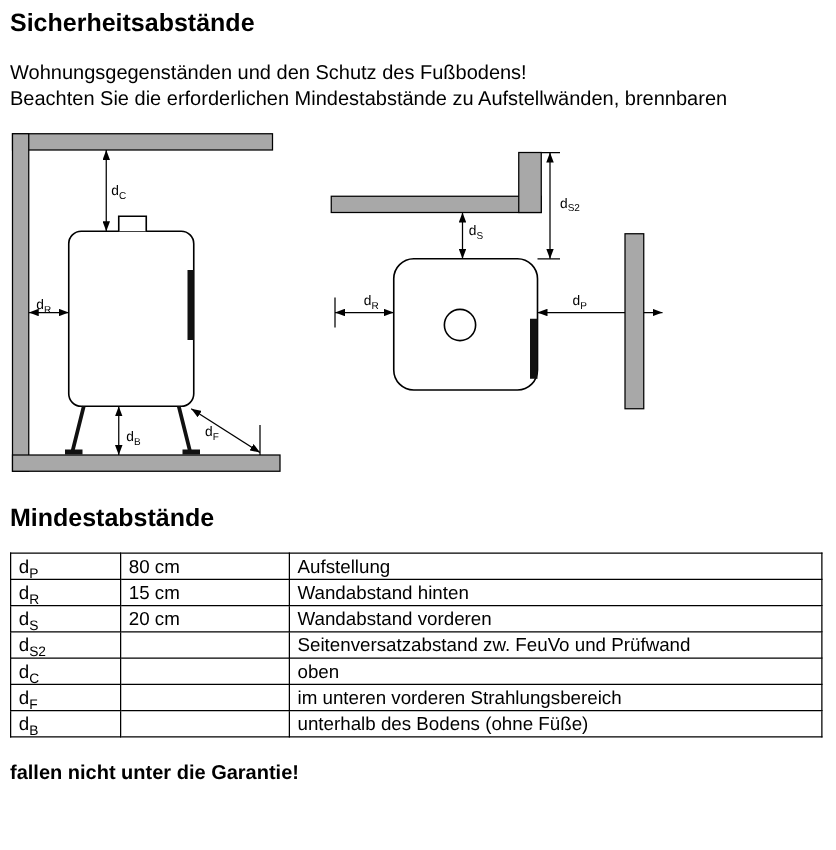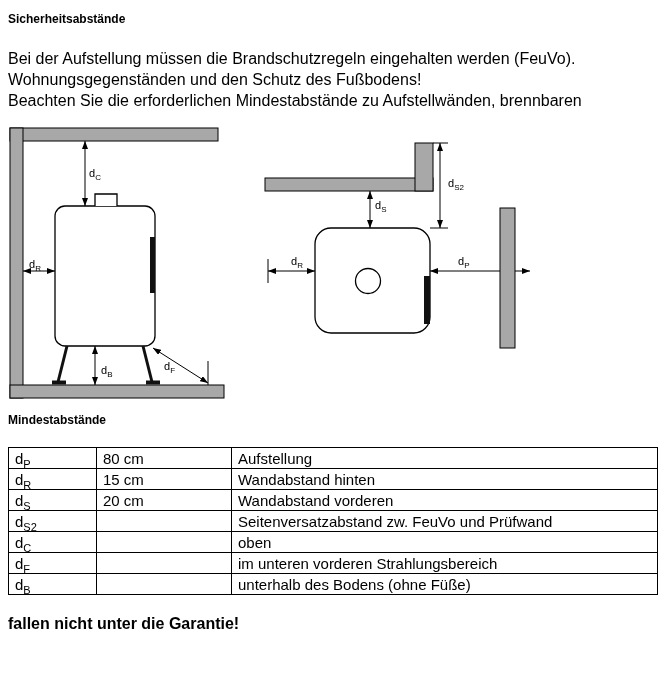--- a/index.html
+++ b/index.html
@@ -1,54 +1,53 @@
 <!DOCTYPE html>
 <html><head>
 <meta charset="utf-8">
 <style>
   html,body { margin:0; padding:0; background:#ffffff; color:#000;
               font-family:"Liberation Sans", sans-serif; }
   .page { width:669px; box-sizing:border-box; padding:10px 0 0 8px; }
 
-  h1,h2 { font-size:12px; font-weight:bold; margin:0; line-height:19px; }
+  h1,h2 { font-size:20px; font-weight:bold; margin:0; line-height:19px; }
   .intro { margin:19px 0 0 0; font-size:16px; }
   .intro .line { display:block; line-height:21px; white-space:nowrap; }
 
   svg.diagram { display:block; margin-top:10px; }
   .wall   { fill:#a8a8a8; stroke:#000; stroke-width:1; }
   .piece  { fill:#ffffff; stroke:#000; stroke-width:1.3; }
   .blk    { fill:#111111; }
   .leg    { stroke:#111111; stroke-width:3; }
   .foot   { stroke:#111111; stroke-width:4; }
   .arrow  { stroke:#000; stroke-width:1; fill:none; }
   .ref    { stroke:#000; stroke-width:1; }
   .dlabel { font-family:"Liberation Sans", sans-serif; font-size:11px; fill:#000; }
   .dsub   { font-size:8px; }
 
-  h2.section { margin-top:0; }
+  h2.section { margin-top:16px; }
 
   table.dist { border-collapse:collapse; margin-top:17px; width:650px; table-layout:fixed; }
   table.dist td { border:1px solid #000; font-size:15px; padding:0 6px; height:20px;
                   overflow:hidden; white-space:nowrap; }
   td.c1 { width:75px; }
   td.c2 { width:122px; }
   sub { font-size:11px; line-height:0; }
 
   .warning { margin:18px 0 0 0; font-size:16px; font-weight:bold; }
   .warning .line { display:block; line-height:21px; white-space:nowrap; }
 </style>
 </head>
 <body>
 
 <div class="page">
 
   <h1>Sicherheitsabstände</h1>
 
   <p class="intro">
-    <span class="line">Bei der Aufstellung müssen die Brandschutzregeln eingehalten werden (FeuVo).</span>
     <span class="line">Wohnungsgegenständen und den Schutz des Fußbodens!</span>
     <span class="line">Beachten Sie die erforderlichen Mindestabstände zu Aufstellwänden, brennbaren</span>
   </p>
 
   <svg class="diagram" width="660" height="290" viewBox="0 0 660 290">
     <defs>
       <marker id="arr" viewBox="0 0 8 6" markerWidth="8" markerHeight="6" refX="8" refY="3" orient="auto-start-reverse" markerUnits="userSpaceOnUse">
         <path d="M0,0 L8,3 L0,6 Z" fill="#000"></path>
       </marker>
     </defs>

